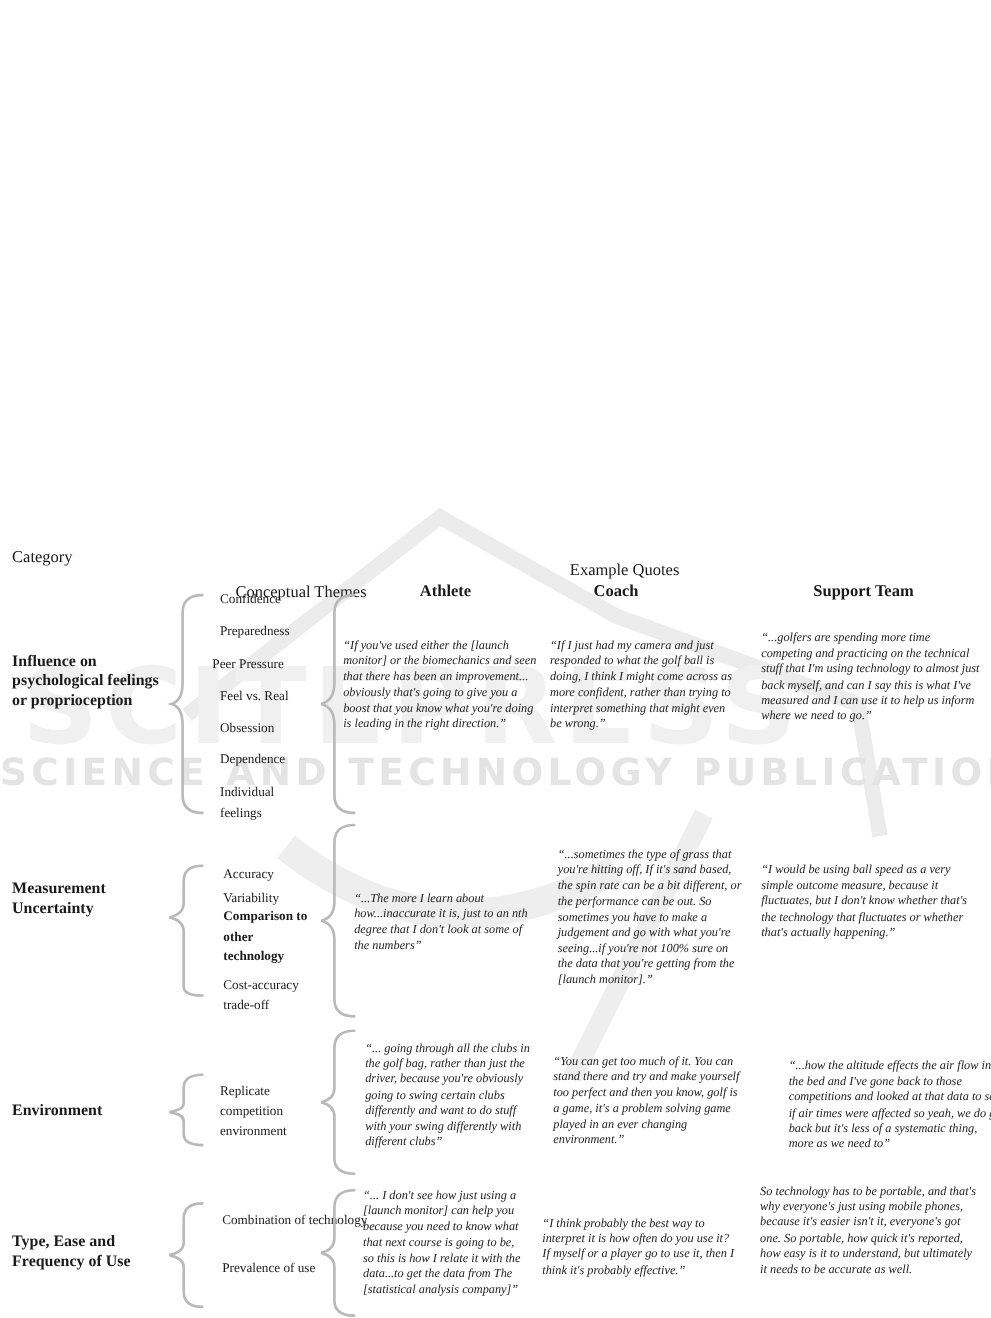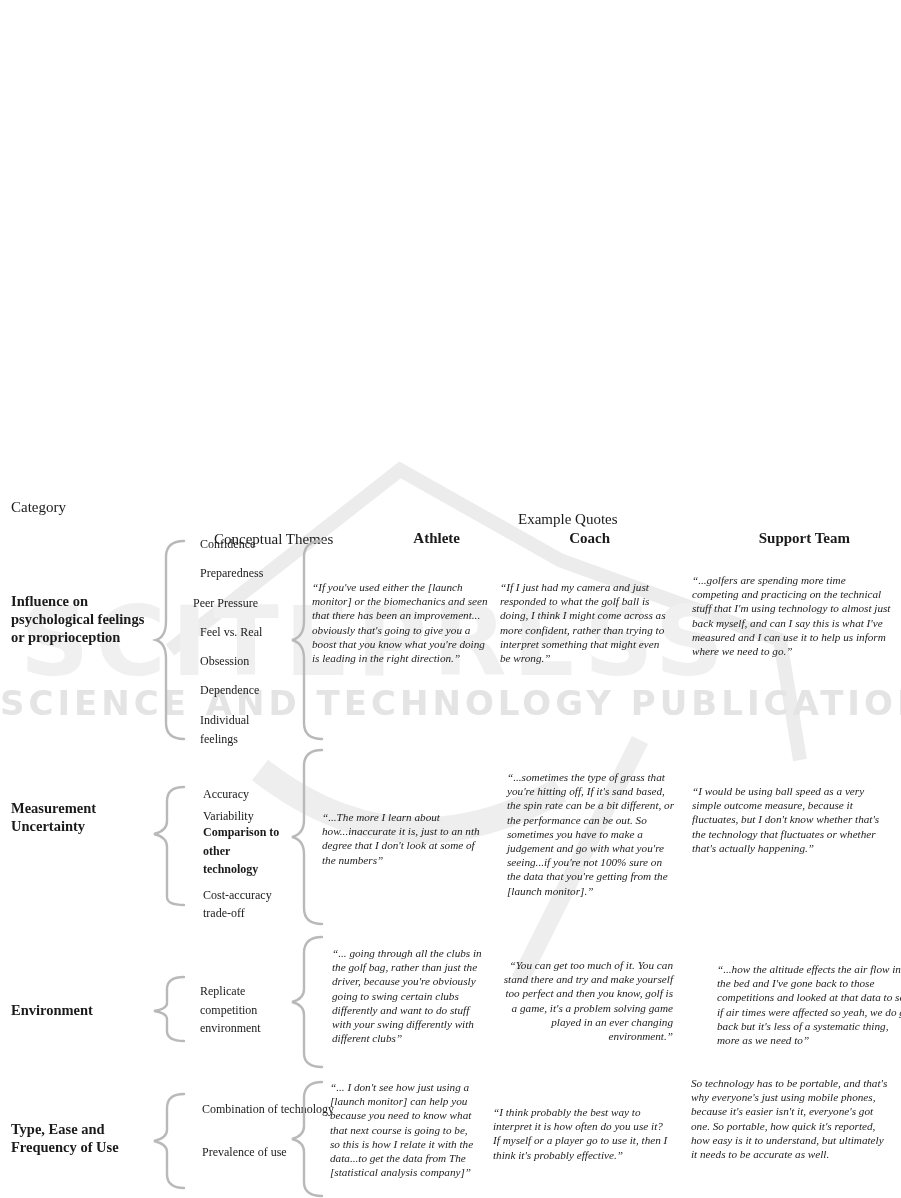--- a/index.html
+++ b/index.html
@@ -1,20 +1,20 @@
 <!DOCTYPE html>
 <html><head>
 <meta charset="utf-8">
 <style>
   html, body { margin:0; padding:0; background:#ffffff; }
   body { width:901px; height:1198px; position:relative; overflow:hidden;
          font-family:"Liberation Serif","DejaVu Serif",serif; color:#1a1a1a; }
   .abs { position:absolute; }
   .hdr { font-weight:normal; font-size:15px; }
-  .colhdr { font-weight:bold; font-size:15px; text-align:right; }
+  .colhdr { font-weight:bold; font-size:15px; text-align:center; }
   .cat { font-size:14.5px; line-height:18px;font-weight:bold; }
   .theme { font-size:12px; line-height:17px; }
   .quote { font-style:italic; font-size:11.2px; line-height:14.2px; color:#222; }
   svg.brace { position:absolute; overflow:visible; }
   svg.brace path { fill:none; stroke:#b9b9b9; stroke-width:2.4; stroke-linecap:round; }
   .wm { position:absolute; pointer-events:none; }
   .wm-text { position:absolute; left:0; top:683px; width:901px; text-align:center;
              font-family:"DejaVu Sans",sans-serif; font-size:34px; letter-spacing:4px;
              color:#e4e4e4; white-space:nowrap; font-weight:bold; }
 </style>
@@ -80,21 +80,21 @@
   <div>Environment</div>
 </div>
 <svg class="brace" width="40" height="70" style="left:150px;top:975px;">
   <path d="M 34 2 Q 17 2 17 14 L 17 28 Q 17 34 4 36 Q 17 38 17 44 L 17 56 Q 17 66 34 66"></path>
 </svg>
 <div class="abs theme" style="left:200px;top:982px;width:90px;line-height:18.5px;">Replicate competition environment</div>
 <svg class="brace" width="40" height="140" style="left:288px;top:935px;">
   <path d="M 34 2 Q 16 2 16 18 L 16 54 Q 16 64 4 67 Q 16 70 16 80 L 16 118 Q 16 132 34 132"></path>
 </svg>
 <div class="abs quote" style="left:332px;top:946px;width:155px;">“... going through all the clubs in the golf bag, rather than just the driver, because you're obviously going to swing certain clubs differently and want to do stuff with your swing differently with different clubs”</div>
-<div class="abs quote" style="left:503px;top:958px;width:170px;text-align:right;">“You can get too much of it. You can stand there and try and make yourself too perfect and then you know, golf is a game, it's a problem solving game played in an ever changing environment.”</div>
+<div class="abs quote" style="left:503px;top:958px;width:170px;">“You can get too much of it. You can stand there and try and make yourself too perfect and then you know, golf is a game, it's a problem solving game played in an ever changing environment.”</div>
 <div class="abs quote" style="left:697px;top:962px;width:195px;margin-left:20px;">“...how the altitude effects the air flow in the bed and I've gone back to those competitions and looked at that data to see if air times were affected so yeah, we do go back but it's less of a systematic thing, more as we need to”</div>
 
 <div class="abs cat" style="left:11px;top:1120px;">
   <div>Type, Ease and</div>
   <div>Frequency of Use</div>
 </div>
 <svg class="brace" width="40" height="100" style="left:150px;top:1092px;">
   <path d="M 34 2 Q 17 2 17 16 L 17 38 Q 17 46 4 49 Q 17 52 17 60 L 17 82 Q 17 96 34 96"></path>
 </svg>
 <div class="abs theme" style="left:202px;top:1101px;">Combination of technology</div>

